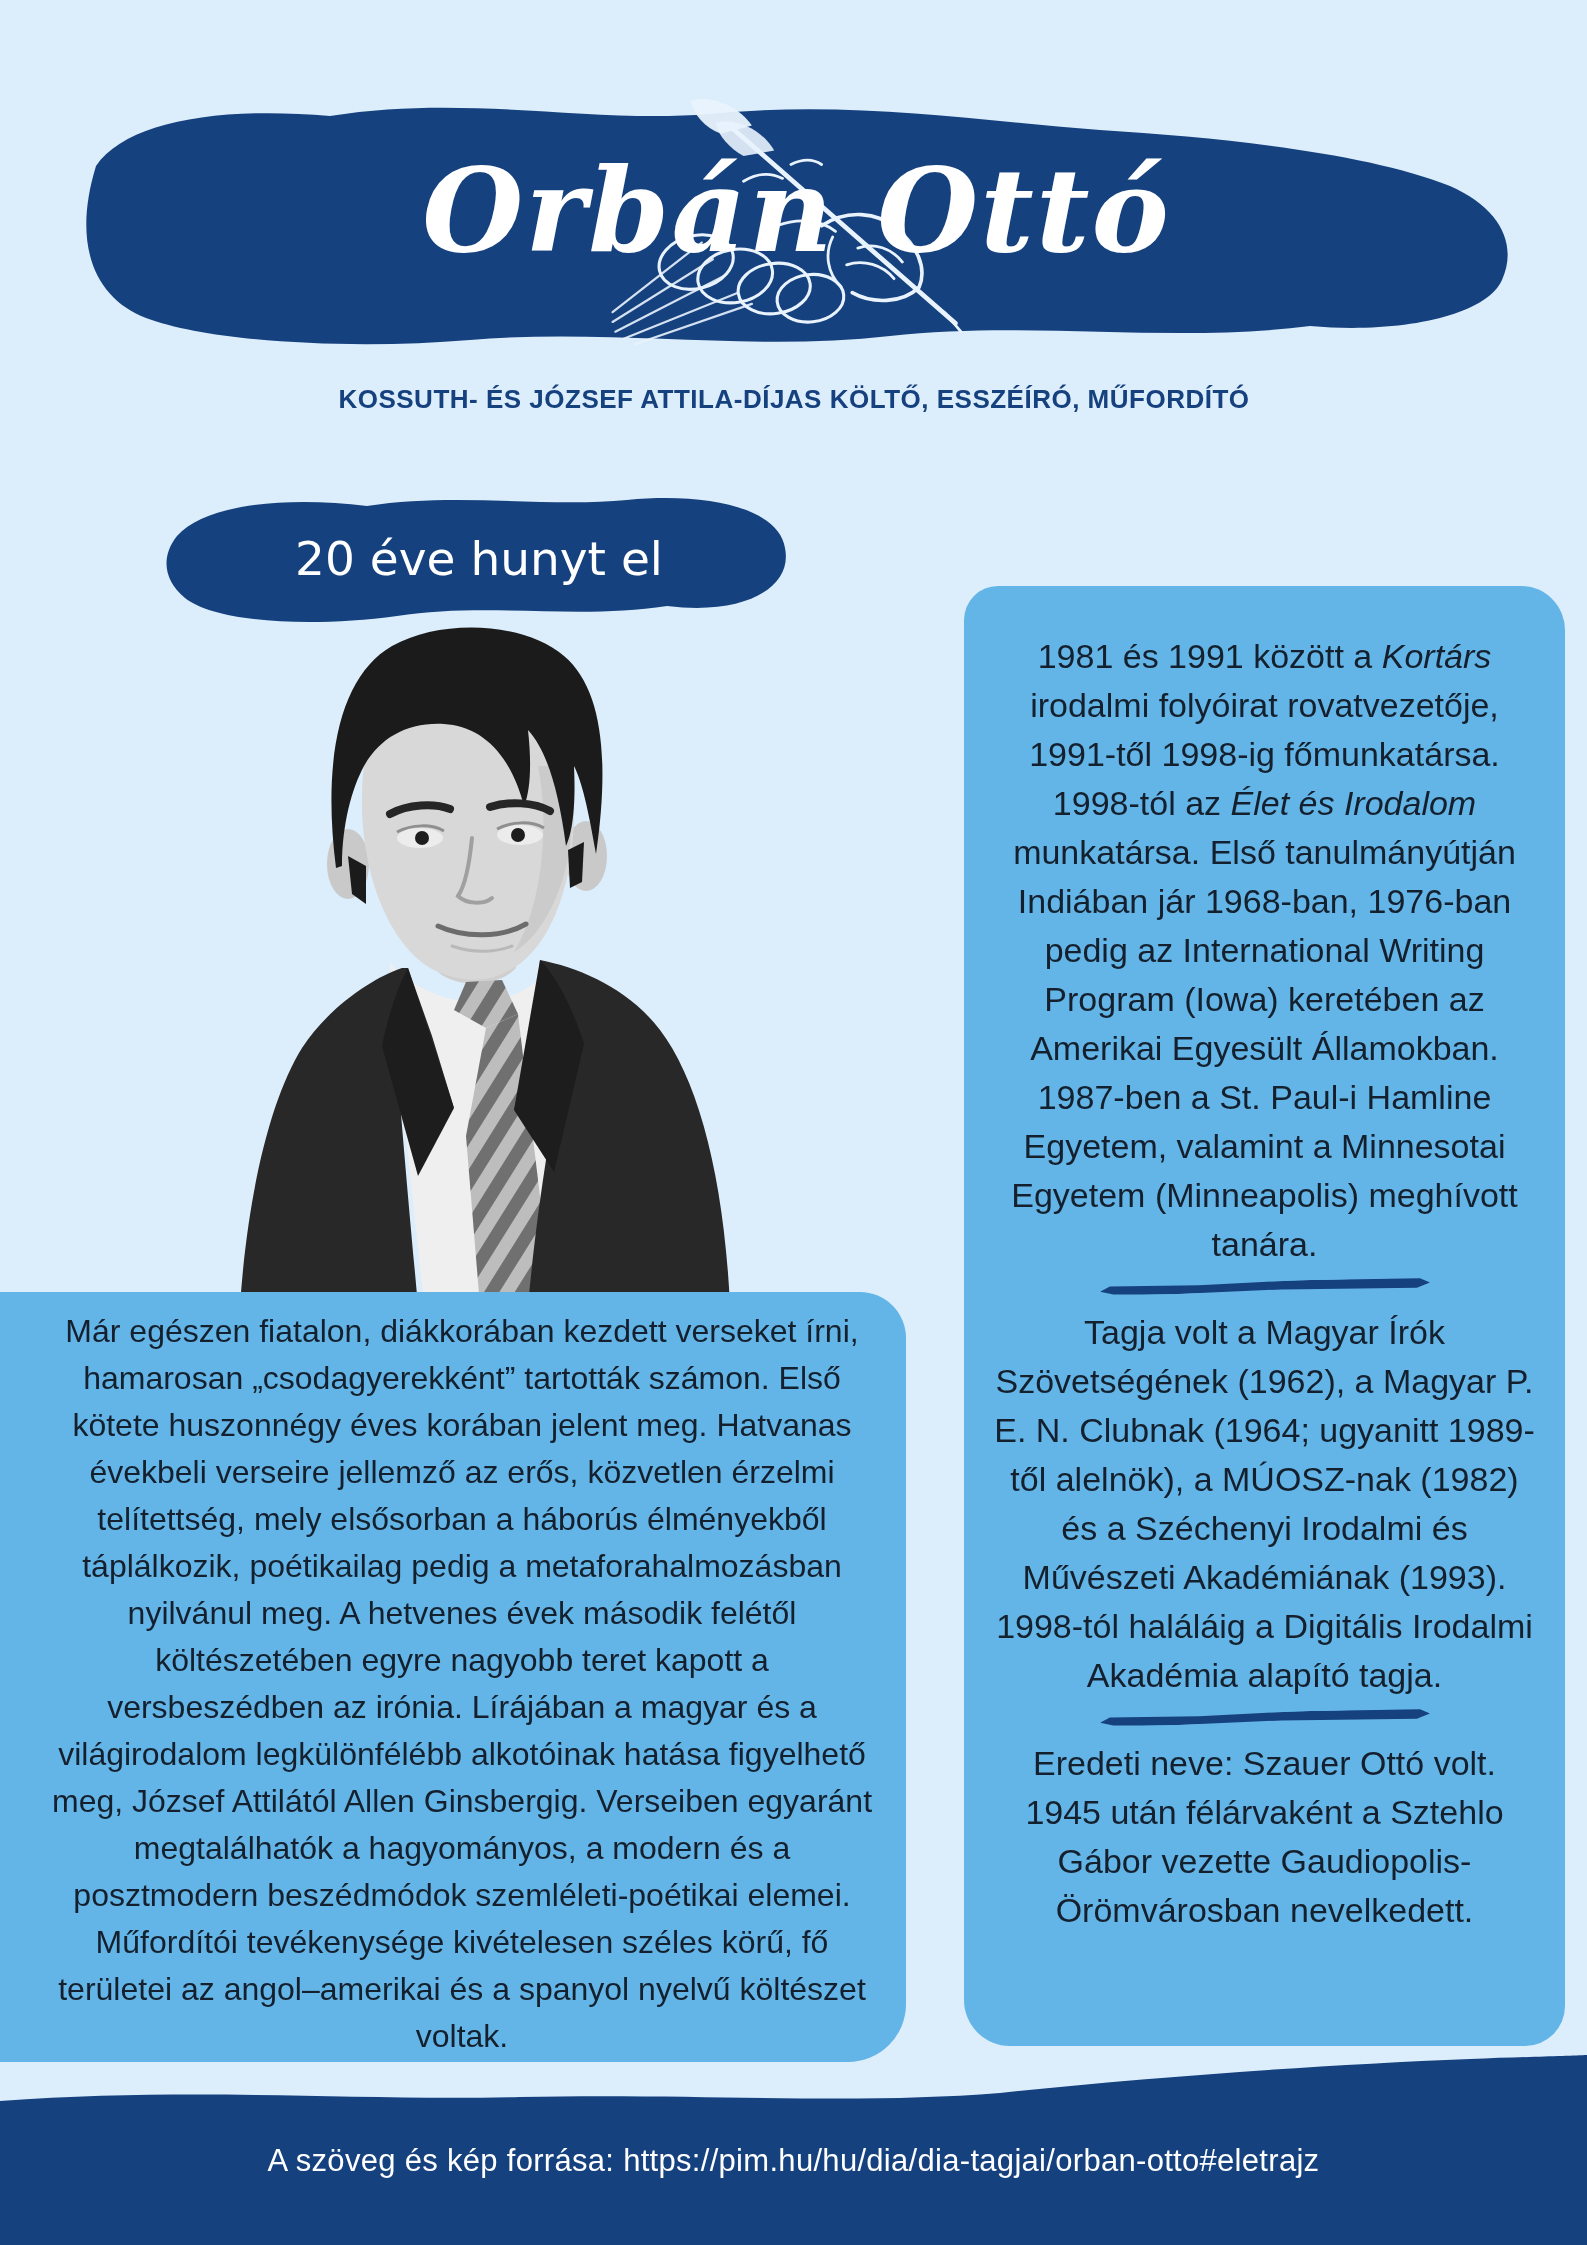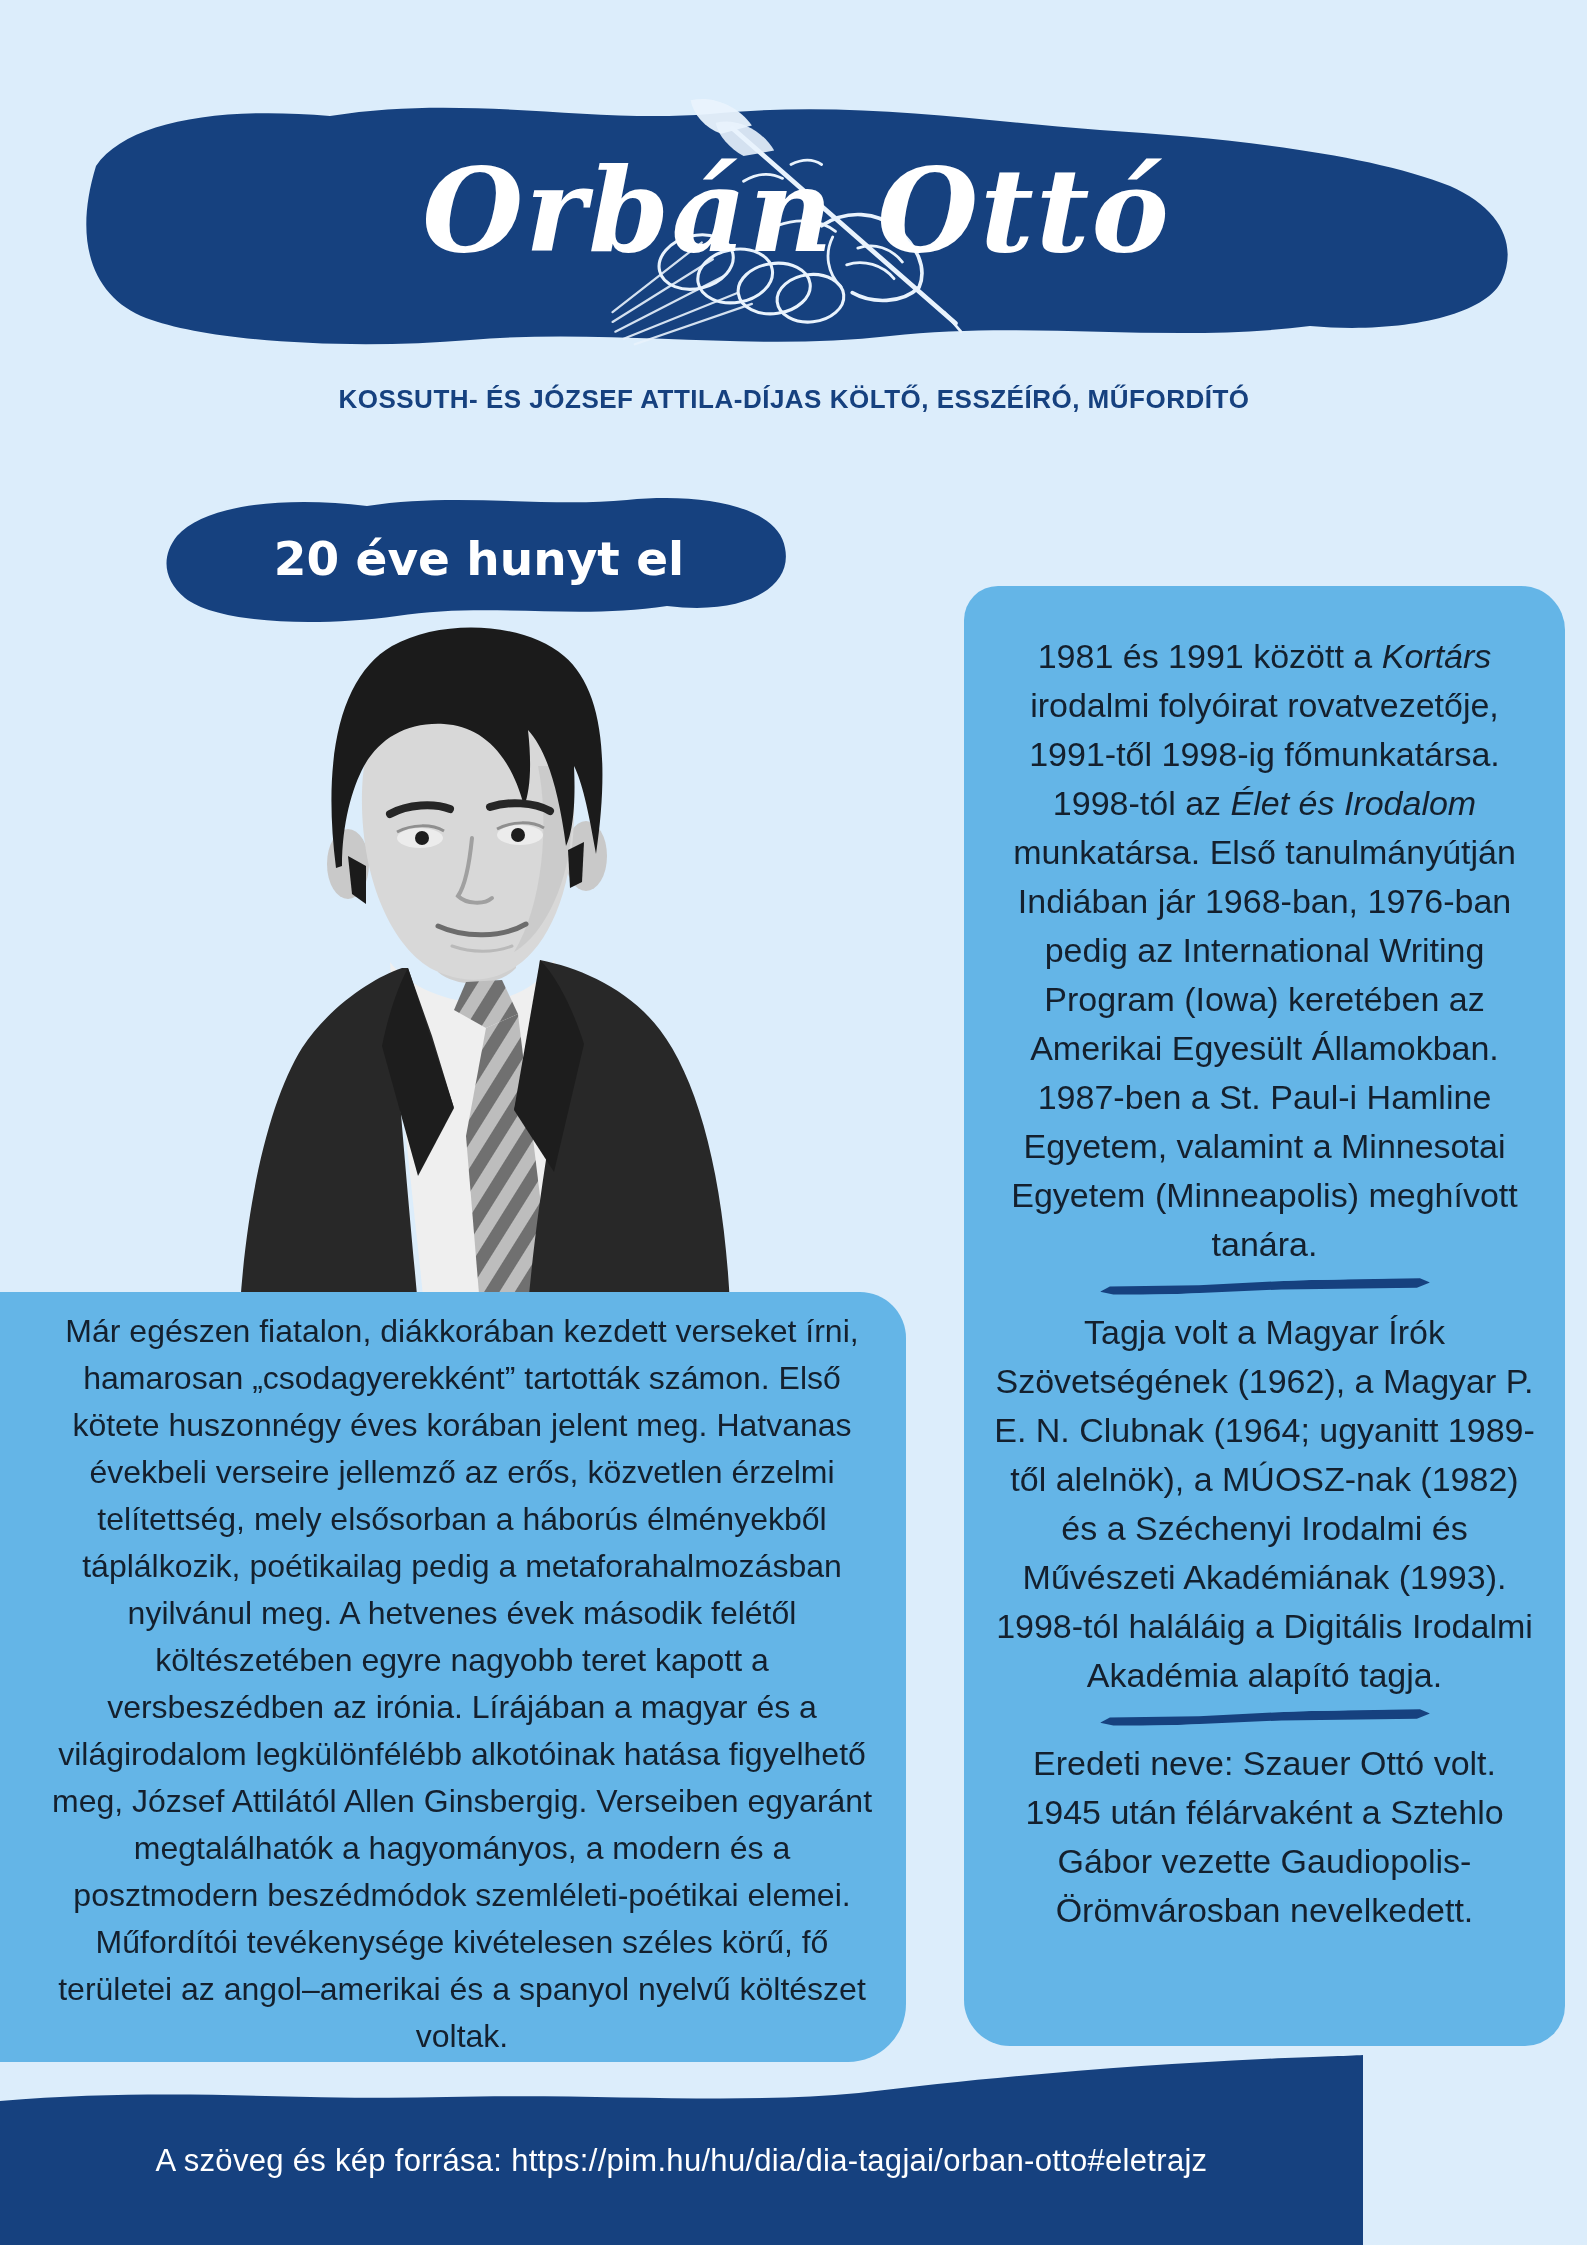--- a/index.html
+++ b/index.html
@@ -12,21 +12,21 @@
   .page-title{position:absolute;left:0;top:38px;width:100%;text-align:center;
     font-family:"DejaVu Serif",serif;font-style:italic;font-weight:700;
     font-size:116px;line-height:160px;color:#ffffff;letter-spacing:2px;}
   .quill{position:absolute;left:8px;top:40px;width:268px;height:188px;}
 
   
   .subtitle{position:absolute;left:194px;top:376px;width:1200px;text-align:center;
     color:#16417f;font-weight:700;font-size:26px;line-height:47px;letter-spacing:.5px;}
 
   
-  .badge{position:absolute;color:#ffffff;font-family:"DejaVu Sans",sans-serif;font-weight:700;}
+  .badge{position:absolute;color:#ffffff;font-family:"DejaVu Sans",sans-serif;font-weight:400;}
   .badge svg{position:absolute;left:0;top:0;width:100%;height:100%;}
   .badge .lbl{position:relative;display:block;width:100%;text-align:center;}
   .badge-left{left:155px;top:490px;width:648px;height:142px;font-size:47px;}
   .badge-left .lbl{line-height:138px;}
   .badge-right{left:993px;top:496px;width:524px;height:166px;font-size:49px;}
   .badge-right .lbl{line-height:158px;}
 
   
   .portrait{position:absolute;left:232px;top:616px;width:504px;height:690px;z-index:1;}
 
@@ -36,21 +36,21 @@
   .bio-panel .txt{padding:16px 30px 0 30px;text-align:center;font-size:32px;line-height:47px;margin-left:18px;}
   .facts-panel{left:942px;top:586px;width:601px;height:1460px;border-radius:34px 44px 40px 46px;z-index:1;margin-left:22px;}
   .facts-panel .inner{padding:46px 30px 0 30px;text-align:center;font-size:34px;line-height:49px;}
   .facts-panel .it{font-style:italic;}
   .fact-par{margin:0;}
   .brush-divider{width:330px;height:11px;margin:12px auto 16px auto;background:#16417f;
     border-radius:6px;transform:rotate(-1.4deg);
     clip-path:polygon(0 60%,3% 15%,30% 25%,60% 0,97% 10%,100% 50%,96% 95%,55% 80%,20% 100%,4% 88%);}
 
   
-  .footer{position:absolute;left:0;top:2055px;width:1363px;height:190px;z-index:3;}
+  .footer{position:absolute;left:0;top:2055px;width:1587px;height:190px;z-index:3;}
   .footer svg{position:absolute;left:0;top:0;width:100%;height:100%;}
   .footer-text{position:absolute;left:0;top:88px;width:100%;text-align:center;
     color:#ffffff;font-size:31px;letter-spacing:.3px;}
 </style>
 </head>
 <body>
 
 <div id="poster">
 
   <div class="banner">

